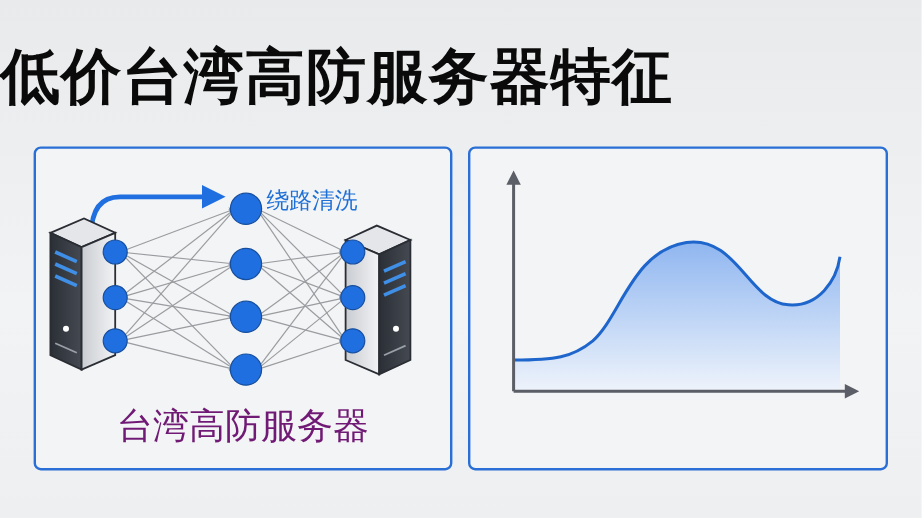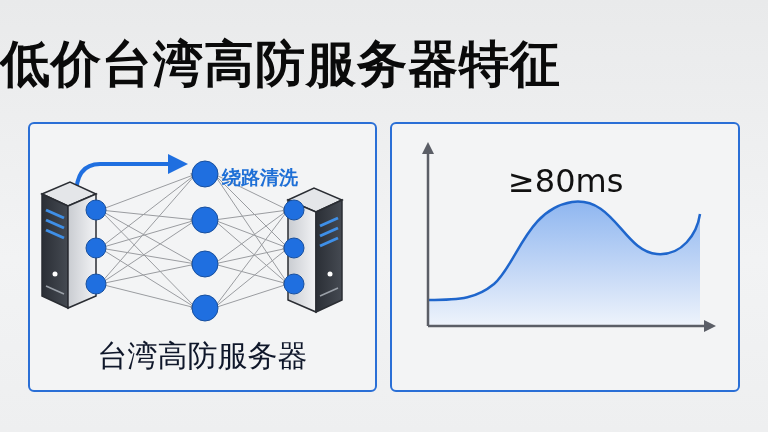--- a/index.html
+++ b/index.html
@@ -18,24 +18,24 @@
     position:absolute; top:122px; height:270px;
     border:2px solid #2a6fd6; border-radius:6px;
     background:#f3f4f5;
     box-sizing:border-box;
   }
   .card.left { left:28px; width:349px; }
   .card.right { left:390px; width:350px; }
   .card svg { position:absolute; left:0; top:0; }
   .card-label {
     position:absolute; left:0; right:0; bottom:14px;
-    text-align:center; font-size:30px; color:#0f172a; line-height:40px;
+    text-align:center; font-size:30px; color:#701a75; line-height:40px;
   }
   .reroute-label {
-    position:absolute; left:192px; top:41px; font-size:19px; color:#1e6fd6; font-weight:bold;
+    position:absolute; left:192px; top:30px; font-size:19px; color:#1e6fd6; font-weight:normal;
   }
   .latency-label {
     position:absolute; left:116px; top:38px; font-size:32px; color:#111;
   }
 </style>
 </head>
 <body>
 
 <div class="title">低价台湾高防服务器特征</div>
 
@@ -144,14 +144,13 @@
     </defs>
 
     <path d="M36,176 C70,176 85,174 102,160 C125,140 135,85 180,78 C222,72 232,128 265,130 C290,132 305,110 308,90 L308,202 L36,202 Z" fill="url(#area)"></path>
     <path d="M36,176 C70,176 85,174 102,160 C125,140 135,85 180,78 C222,72 232,128 265,130 C290,132 305,110 308,90" fill="none" stroke="#1f66cc" stroke-width="2.5"></path>
 
     <line x1="36" y1="202" x2="36" y2="26" stroke="#5b5e66" stroke-width="2.5"></line>
     <polygon points="30,30 36,18 42,30" fill="#5b5e66"></polygon>
     <line x1="36" y1="202" x2="316" y2="202" stroke="#5b5e66" stroke-width="2.5"></line>
     <polygon points="312,196 324,202 312,208" fill="#5b5e66"></polygon>
   </svg>
-  <div class="latency-label">≥80ms</div>
 </div>
 
 </body></html>

